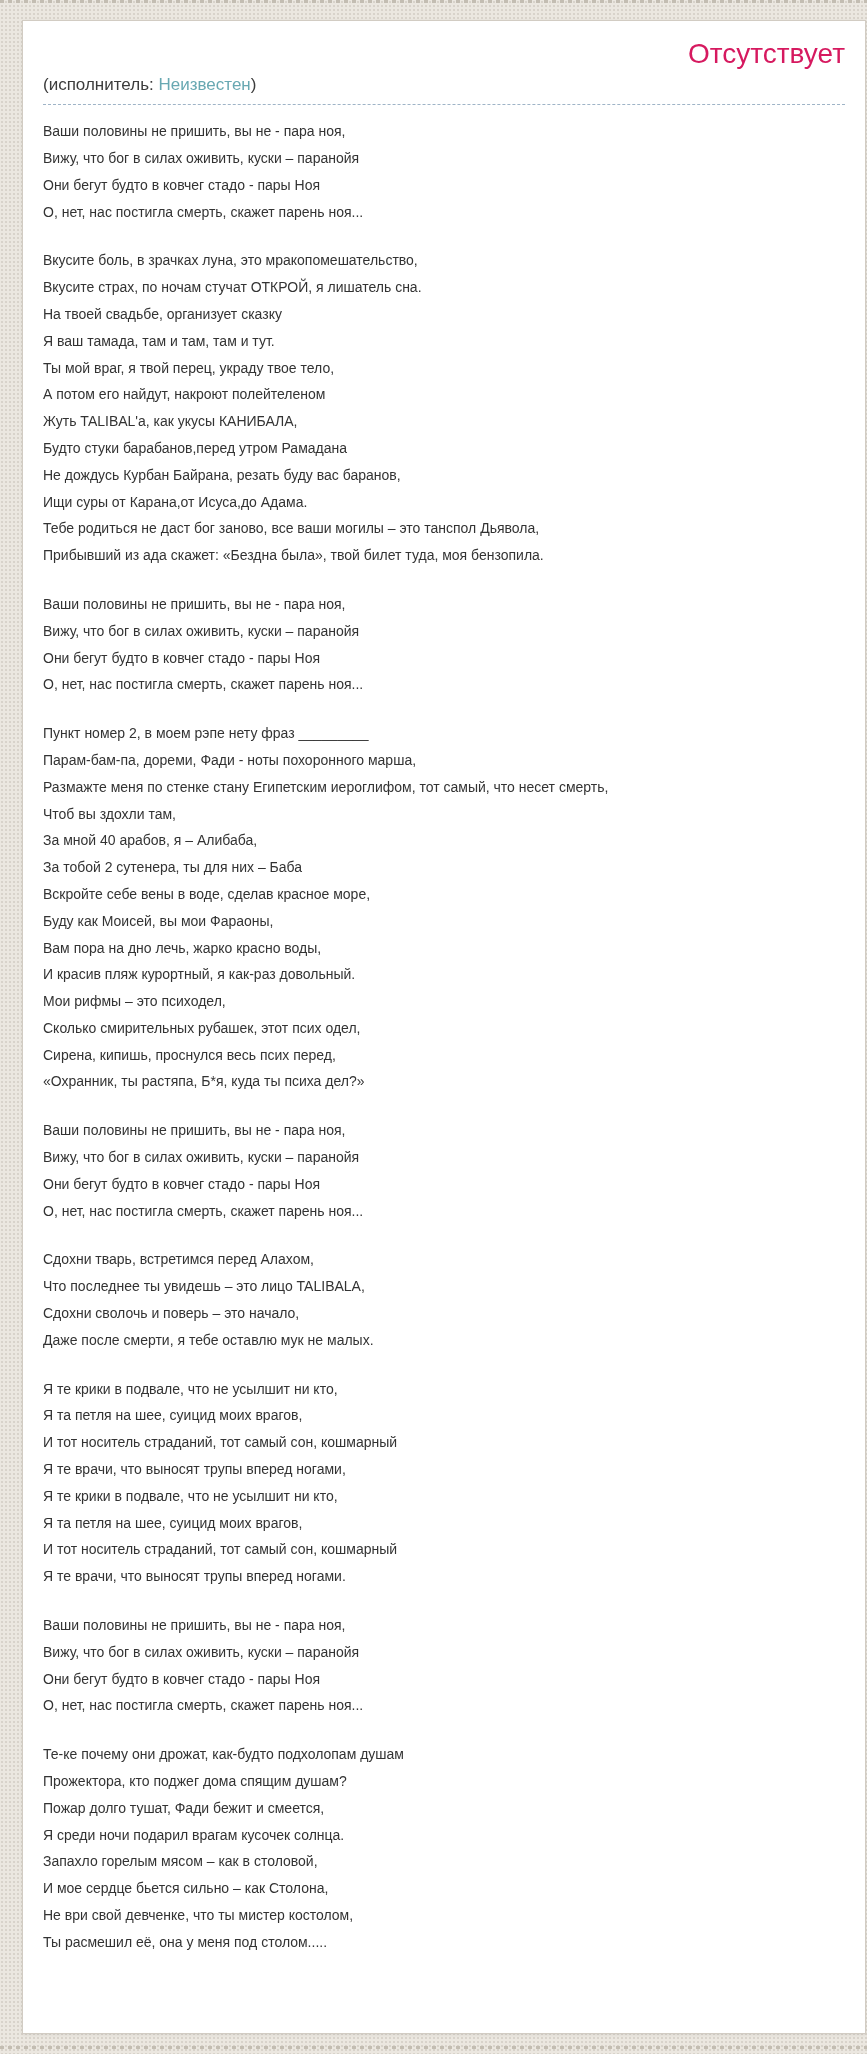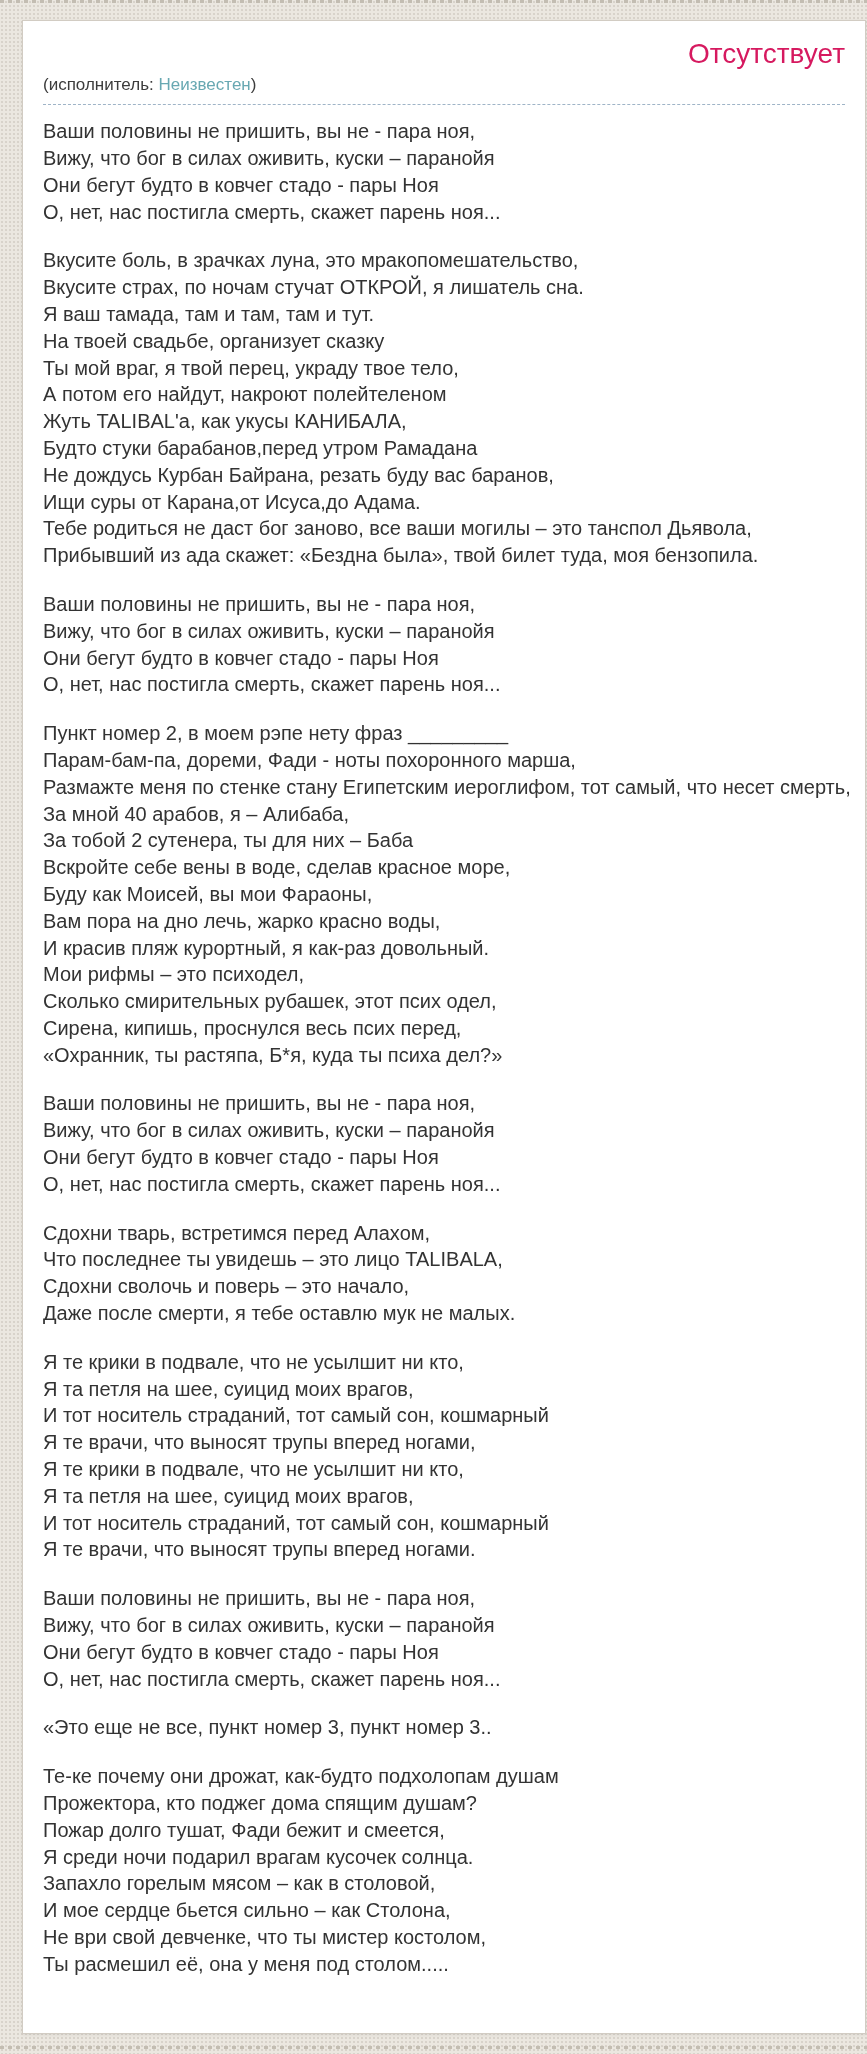--- a/index.html
+++ b/index.html
@@ -57,21 +57,21 @@
   }
   .artist-line a {
     color: #68a8b2;
     text-decoration: none;
     cursor: pointer;
     text-align: right;
   }
 
   .lyrics {
     margin-top: 13px;
-    font-size: 20px;
+    font-size: 14px;
     color: #333333;
     line-height: 26.8px;
   }
   .stanza { margin: 0 0 22px 0; }
   .stanza:last-child { margin-bottom: 12px; }
   .line { white-space: nowrap; }
 </style>
 </head>
 <body>
 
@@ -85,41 +85,42 @@
   <div class="lyrics" id="lyrics">
       <div class="stanza">
         <div class="line">Ваши половины не пришить, вы не - пара ноя,</div>
         <div class="line">Вижу, что бог в силах оживить, куски – паранойя</div>
         <div class="line">Они бегут будто в ковчег стадо - пары Ноя</div>
         <div class="line">О, нет, нас постигла смерть, скажет парень ноя...</div>
       </div>
       <div class="stanza">
         <div class="line">Вкусите боль, в зрачках луна, это мракопомешательство,</div>
         <div class="line">Вкусите страх, по ночам стучат ОТКРОЙ, я лишатель сна.</div>
+        <div class="line">На твоей свадьбе, организует сказку</div>
         <div class="line">Я ваш тамада, там и там, там и тут.</div>
-        <div class="line">На твоей свадьбе, организует сказку</div>
         <div class="line">Ты мой враг, я твой перец, украду твое тело,</div>
         <div class="line">А потом его найдут, накроют полейтеленом</div>
         <div class="line">Жуть TALIBAL'a, как укусы КАНИБАЛА,</div>
         <div class="line">Будто стуки барабанов,перед утром Рамадана</div>
         <div class="line">Не дождусь Курбан Байрана, резать буду вас баранов,</div>
         <div class="line">Ищи суры от Карана,от Исуса,до Адама.</div>
         <div class="line">Тебе родиться не даст бог заново, все ваши могилы – это танспол Дьявола,</div>
         <div class="line">Прибывший из ада скажет: «Бездна была», твой билет туда, моя бензопила.</div>
       </div>
       <div class="stanza">
         <div class="line">Ваши половины не пришить, вы не - пара ноя,</div>
         <div class="line">Вижу, что бог в силах оживить, куски – паранойя</div>
         <div class="line">Они бегут будто в ковчег стадо - пары Ноя</div>
         <div class="line">О, нет, нас постигла смерть, скажет парень ноя...</div>
       </div>
       <div class="stanza">
         <div class="line">Пункт номер 2, в моем рэпе нету фраз _________</div>
         <div class="line">Парам-бам-па, дореми, Фади - ноты похоронного марша,</div>
         <div class="line">Размажте меня по стенке стану Египетским иероглифом, тот самый, что несет смерть,</div>
+        <div class="line">Чтоб вы здохли там,</div>
         <div class="line">За мной 40 арабов, я – Алибаба,</div>
         <div class="line">За тобой 2 сутенера, ты для них – Баба</div>
         <div class="line">Вскройте себе вены в воде, сделав красное море,</div>
         <div class="line">Буду как Моисей, вы мои Фараоны,</div>
         <div class="line">Вам пора на дно лечь, жарко красно воды,</div>
         <div class="line">И красив пляж курортный, я как-раз довольный.</div>
         <div class="line">Мои рифмы – это психодел,</div>
         <div class="line">Сколько смирительных рубашек, этот псих одел,</div>
         <div class="line">Сирена, кипишь, проснулся весь псих перед,</div>
         <div class="line">«Охранник, ты растяпа, Б*я, куда ты психа дел?»</div>
@@ -146,21 +147,20 @@
         <div class="line">И тот носитель страданий, тот самый сон, кошмарный</div>
         <div class="line">Я те врачи, что выносят трупы вперед ногами.</div>
       </div>
       <div class="stanza">
         <div class="line">Ваши половины не пришить, вы не - пара ноя,</div>
         <div class="line">Вижу, что бог в силах оживить, куски – паранойя</div>
         <div class="line">Они бегут будто в ковчег стадо - пары Ноя</div>
         <div class="line">О, нет, нас постигла смерть, скажет парень ноя...</div>
       </div>
       <div class="stanza">
-        <div class="line">«Это еще не все, пункт номер 3, пункт номер 3..</div>
       </div>
       <div class="stanza">
         <div class="line">Те-ке почему они дрожат, как-будто подхолопам душам</div>
         <div class="line">Прожектора, кто поджег дома спящим душам?</div>
         <div class="line">Пожар долго тушат, Фади бежит и смеется,</div>
         <div class="line">Я среди ночи подарил врагам кусочек солнца.</div>
         <div class="line">Запахло горелым мясом – как в столовой,</div>
         <div class="line">И мое сердце бьется сильно – как Столона,</div>
         <div class="line">Не ври свой девченке, что ты мистер костолом,</div>
         <div class="line">Ты расмешил её, она у меня под столом.....</div>

